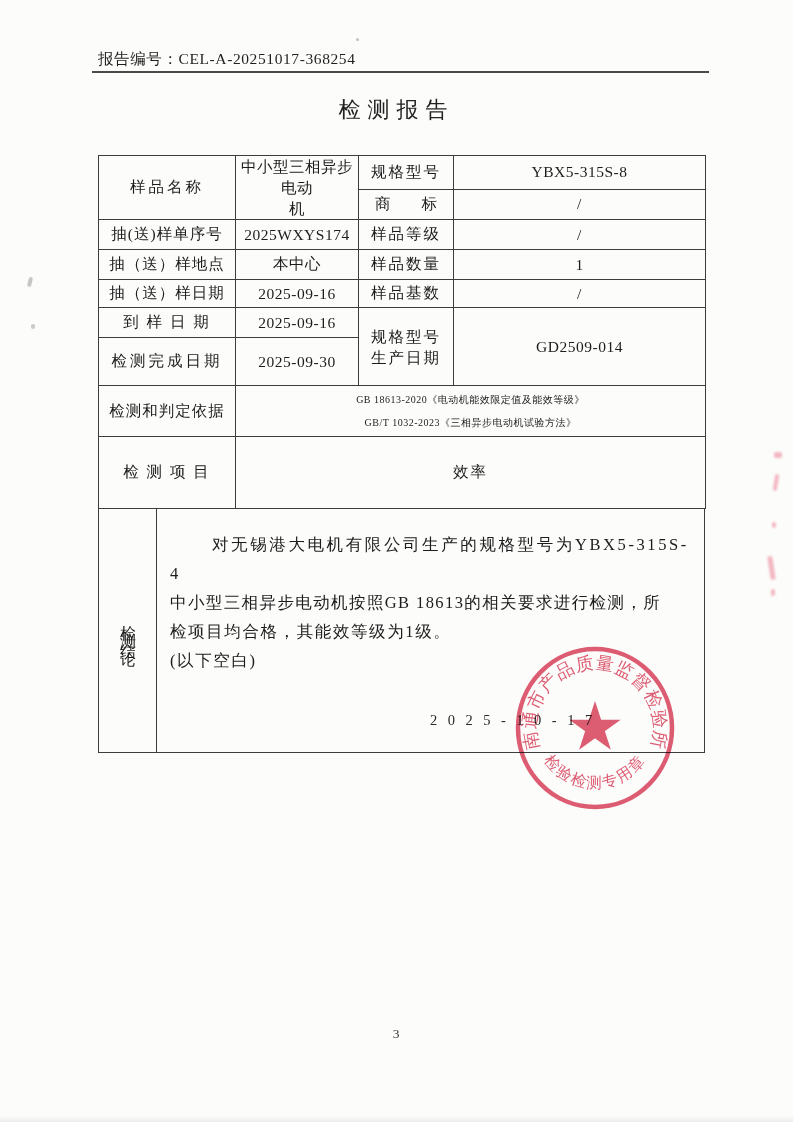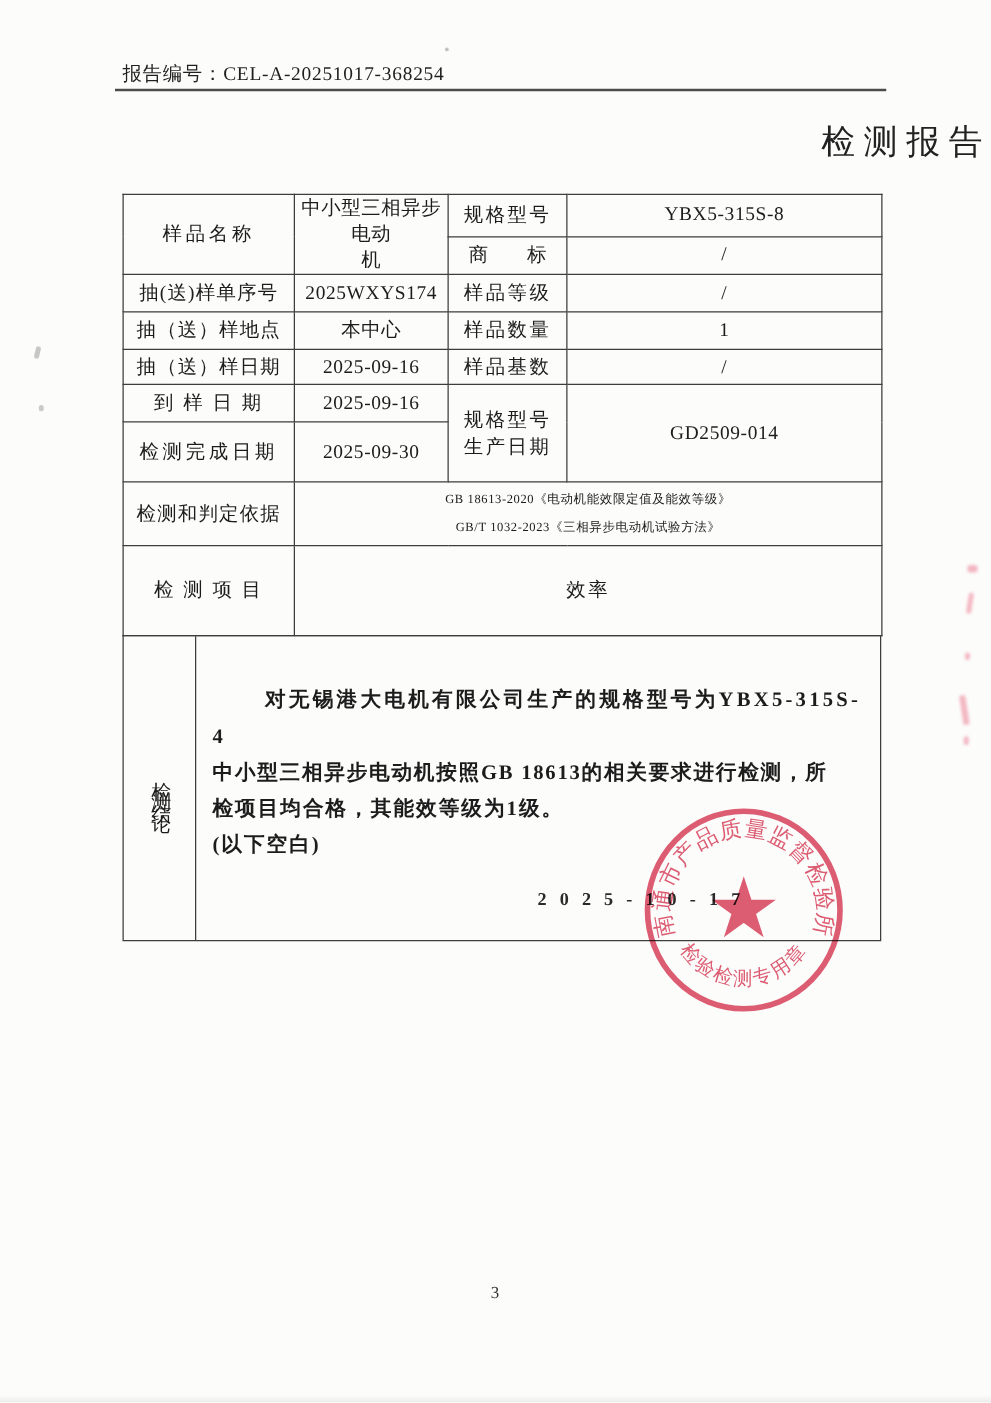--- a/index.html
+++ b/index.html
@@ -7,21 +7,21 @@
     width:793px; height:1122px; position:relative;
     background:#fcfcfb; overflow:hidden;
     font-family:"Liberation Serif","DejaVu Serif",serif;
     color:#1f1f1f;
   }
   .abs { position:absolute; }
 
   
   .report-no-line { left:98px; top:49px; font-size:15.5px; letter-spacing:0.6px; white-space:nowrap; }
   .header-rule { left:92px; top:71px; width:617px; height:2px; background:#4b4b4b; }
-  .doc-title { left:0; top:95px; width:100%; text-align:right; font-size:27px; letter-spacing:7px; color:#222; }
+  .doc-title { left:0; top:95px; width:100%; text-align:center; font-size:22px; letter-spacing:7px; color:#222; }
 
   
   .table-wrap { left:98px; top:155px; width:607px; }
   table.info-table { border-collapse:collapse; table-layout:fixed; width:607px; }
   .info-table td {
     border:1.5px solid #3d3d3d; text-align:center; vertical-align:middle;
     font-size:15.5px; padding:0 2px; color:#1c1c1c; overflow:hidden;
   }
   col.c1 { width:137px; } col.c2 { width:123px; } col.c3 { width:95px; } col.c4 { width:252px; }
   tr.r1 { height:29px; } tr.r2 { height:26px; } tr.r3 { height:30px; } tr.r4 { height:30px; }
@@ -32,21 +32,21 @@
   .basis-cell div { line-height:23px; font-size:10px; letter-spacing:0.5px; }
   .eff-val { font-size:16px; letter-spacing:2px; }
 
   
   .concl {
     height:245px; border:1.5px solid #3d3d3d; margin-top:-1.5px;
     display:flex; box-sizing:border-box; position:relative;
   }
   .concl-label-cell { width:57px; border-right:1.5px solid #3d3d3d; display:flex; align-items:center; justify-content:center; }
   .concl-label { writing-mode:vertical-rl; text-orientation:upright; letter-spacing:9px; font-size:16px; color:#1c1c1c; }
-  .concl-body { flex:1; position:relative; padding:36px 14px 0 13px; box-sizing:border-box; font-size:16.5px; line-height:29px; color:#1c1c1c;font-weight:bold; }
+  .concl-body { flex:1; position:relative; padding:21px 14px 0 13px; box-sizing:border-box; font-size:16.5px; line-height:29px; color:#1c1c1c; }
   .cl.l1 { text-indent:42px; letter-spacing:2.6px; }
   .cl.l2 { letter-spacing:1.4px; }
   .cl.l3 { letter-spacing:1.6px; }
   .cl.l4 { letter-spacing:1.6px; }
   .seal-label { position:absolute; left:261px; top:168px; font-size:16px; letter-spacing:7px; white-space:nowrap; color:#2a2a2a; }
   .seal-date  { position:absolute; left:273px; top:197px; font-size:14.5px; letter-spacing:10.5px; white-space:nowrap; color:#2a2a2a; }
 
   
   .stamp { left:510px; top:641px; mix-blend-mode:multiply; opacity:0.92; z-index:5; }
   .stamp .ring { fill:none; stroke:#dd4f68; stroke-width:4.5; }

